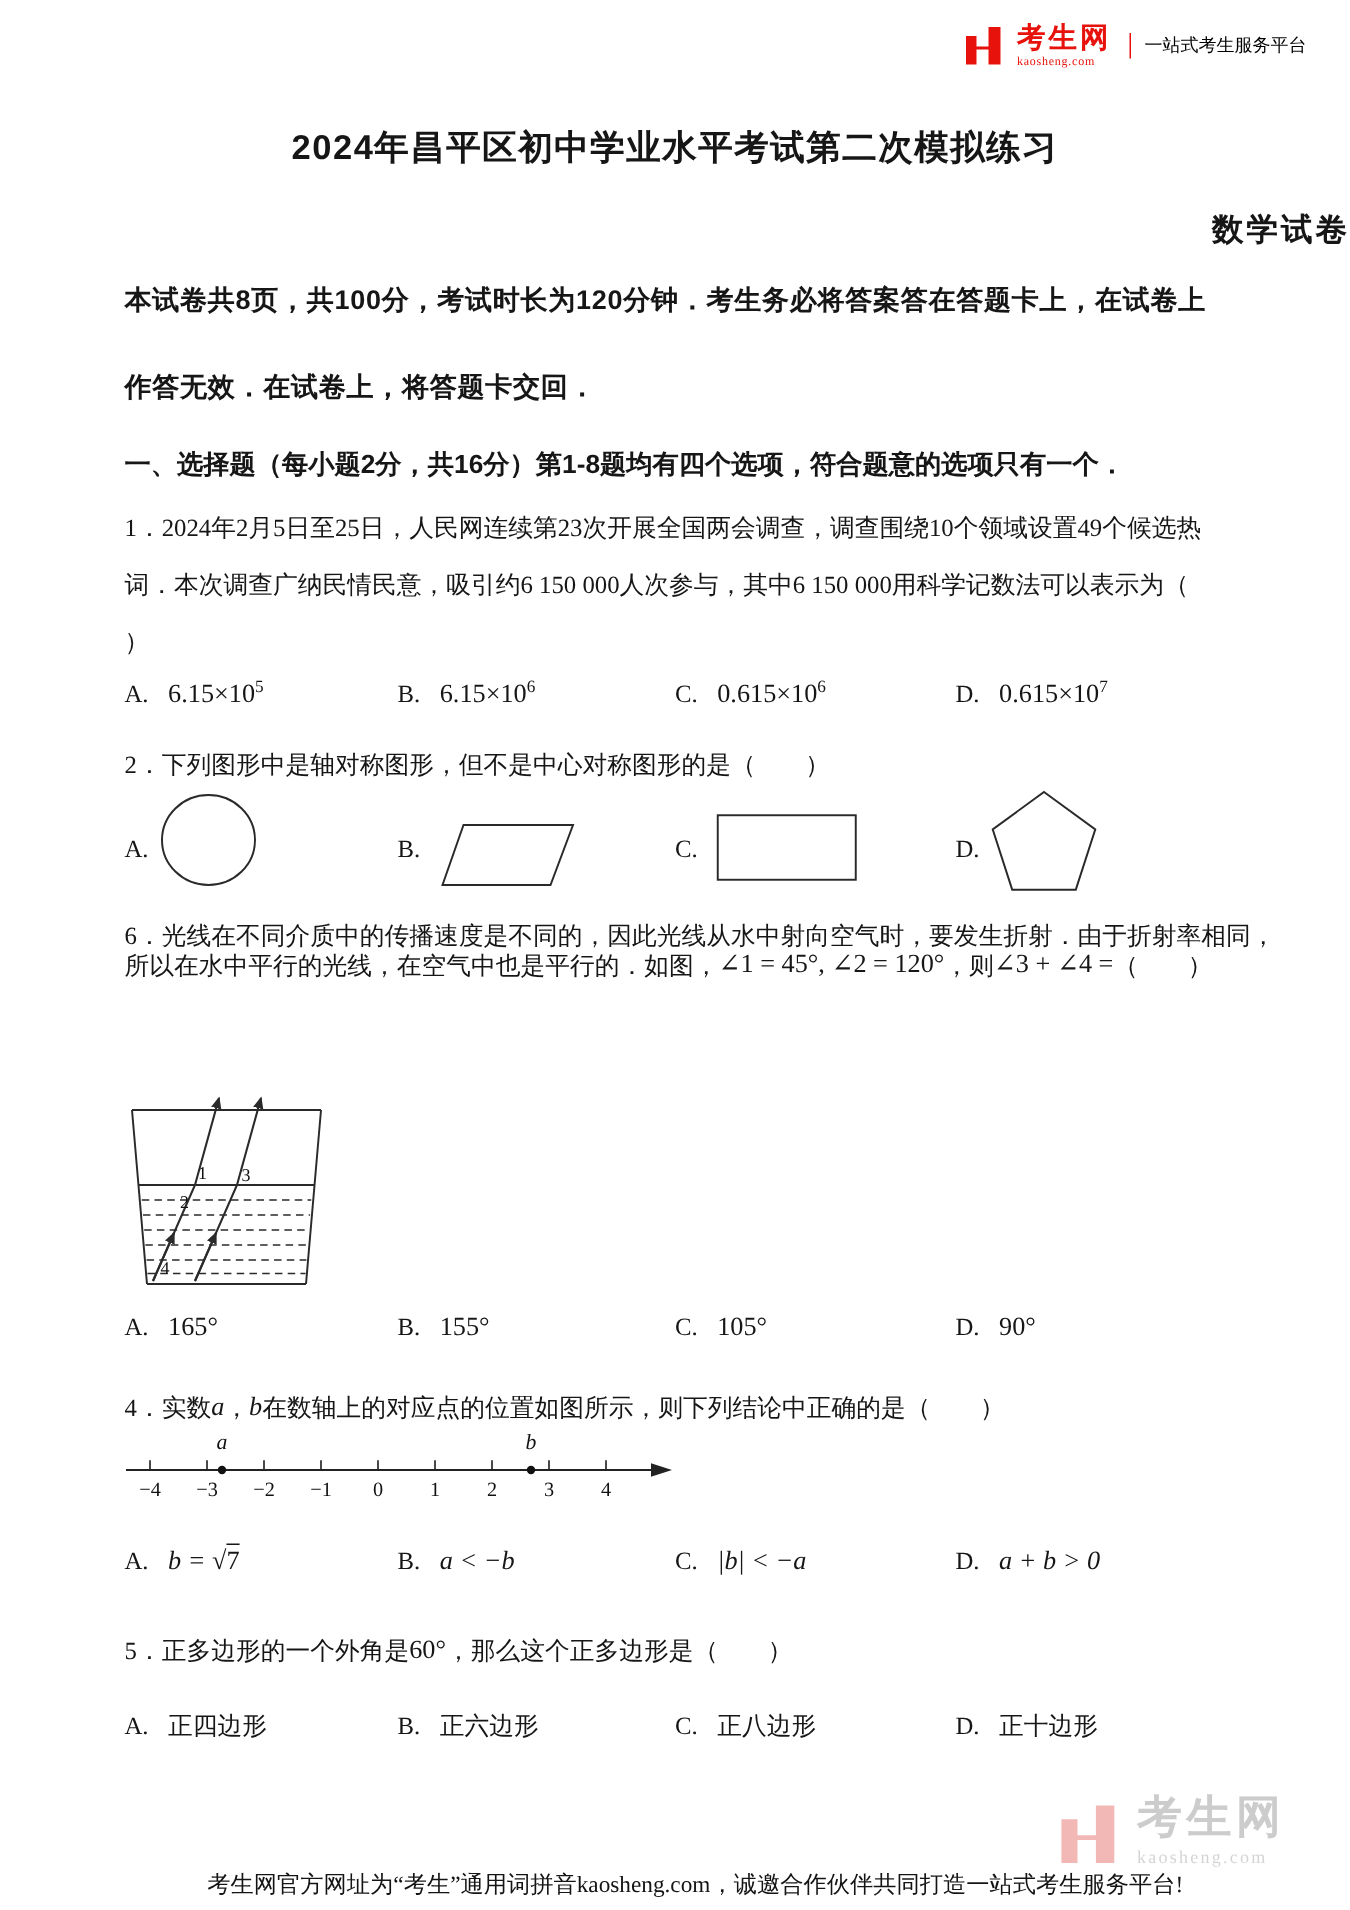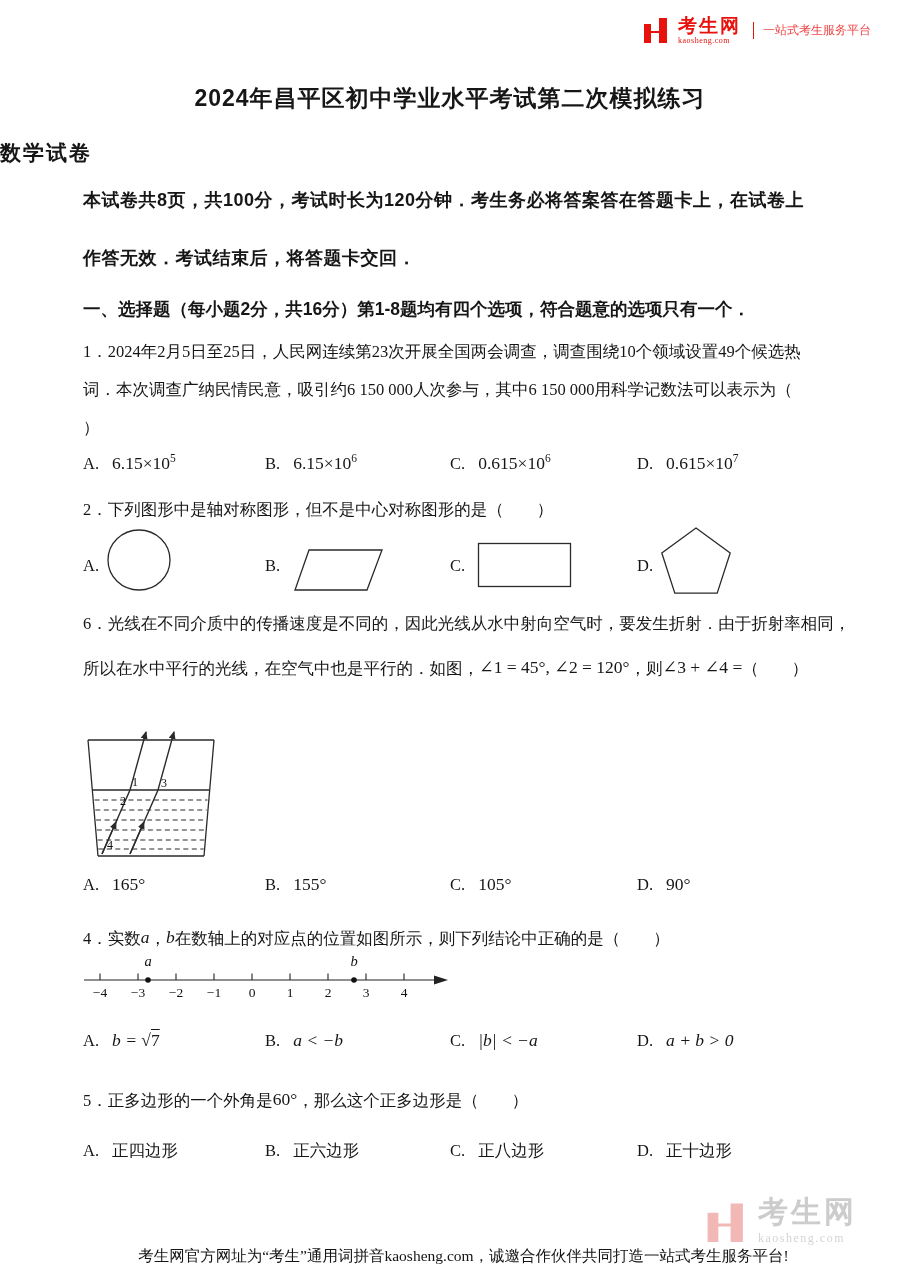--- a/index.html
+++ b/index.html
@@ -7,24 +7,24 @@
   .page { position:relative; width:900px; height:1273px; margin:0 auto; background:#fff;
           color:#161616; font-family:"Liberation Serif","DejaVu Serif",serif; overflow:hidden; }
   .abs { position:absolute; }
   .hei { font-family:"Liberation Sans","DejaVu Sans",sans-serif; }
 
   
   .brand { left:641px; top:15px; display:flex; align-items:center; gap:7px; }
   .brand-col { display:flex; flex-direction:column; line-height:1; }
   .brand-name { font-size:19px; font-weight:700; color:#e8120c; letter-spacing:2px; }
   .brand-domain { font-size:8px; color:#e8120c; letter-spacing:.5px; margin-top:2px; }
-  .brand-tag { font-size:12px; color:#ef4444; border-left:1px solid #e8120c; padding-left:9px; margin-left:5px; }
+  .brand-tag { font-size:12px; color:#000000; border-left:1px solid #e8120c; padding-left:9px; margin-left:5px; }
 
   .title { top:83px; left:0; width:100%; text-align:center; font-size:23px; font-weight:700; letter-spacing:1px; }
-  .subtitle { top:139px; left:0; width:100%; text-align:left; font-size:21px; font-weight:700; letter-spacing:2px; }
+  .subtitle { top:139px; left:0; width:100%; text-align:right; font-size:21px; font-weight:700; letter-spacing:2px; }
 
   .intro { left:83px; width:745px; font-size:18px; font-weight:700; letter-spacing:.5px; }
   .intro1 { top:188px; } .intro2 { top:246px; }
   .section-heading { left:83px; top:297px; width:780px; font-size:17.5px; font-weight:700; }
 
   .qtext { left:83px; width:770px; font-size:16.5px; line-height:1.45; }
   .mfrag { font-size:17.5px; position:relative; top:-1px; }
   .mvar { font-style:italic; }
 
   .optrow { left:0; top:0; width:764px; height:32px; }
@@ -56,21 +56,21 @@
       <div class="brand-name hei">考生网</div>
       <div class="brand-domain">kaosheng.com</div>
     </div>
     <div class="brand-tag hei">一站式考生服务平台</div>
   </div>
 
   <h1 class="abs title hei">2024年昌平区初中学业水平考试第二次模拟练习</h1>
   <h2 class="abs subtitle hei">数学试卷</h2>
 
   <p class="abs intro intro1 hei">本试卷共8页，共100分，考试时长为120分钟．考生务必将答案答在答题卡上，在试卷上</p>
-  <p class="abs intro intro2 hei">作答无效．考试结束后，将答题卡交回．</p>
+  <p class="abs intro intro2 hei">作答无效．在试卷上，将答题卡交回．</p>
 
   <p class="abs section-heading hei">一、选择题（每小题2分，共16分）第1-8题均有四个选项，符合题意的选项只有一个．</p>
 
   <p class="abs qtext" style="top:340px">1．2024年2月5日至25日，人民网连续第23次开展全国两会调查，调查围绕10个领域设置49个候选热</p>
   <p class="abs qtext" style="top:378px">词．本次调查广纳民情民意，吸引约6 150 000人次参与，其中6 150 000用科学记数法可以表示为（</p>
   <p class="abs qtext" style="top:416px">）</p>
 
   <div class="abs optrow" style="top:452px">
     <span class="opt c1"><span class="lab">A.</span><span class="formula"><span>6.15×10</span><sup>5</sup></span></span>
     <span class="opt c2"><span class="lab">B.</span><span class="formula"><span>6.15×10</span><sup>6</sup></span></span>
@@ -94,21 +94,21 @@
   <svg class="abs" style="left:477px; top:542px" width="95" height="46" viewBox="0 0 95 46">
     <rect x="1.5" y="1.5" width="92" height="43" fill="none" stroke="#2a2a2a" stroke-width="1.3"></rect>
   </svg>
 
   <span class="abs opt" style="left:637px; top:556px">D.</span>
   <svg class="abs" style="left:659px; top:526px" width="75" height="73" viewBox="0 0 75 73">
     <polygon points="37,2 71.2,26.9 58.2,67.1 15.8,67.1 2.8,26.9" fill="none" stroke="#2a2a2a" stroke-width="1.3"></polygon>
   </svg>
 
   <p class="abs qtext" style="top:612px">6．光线在不同介质中的传播速度是不同的，因此光线从水中射向空气时，要发生折射．由于折射率相同，</p>
-  <p class="abs qtext" style="top:656px">
+  <p class="abs qtext" style="top:631px">
     <span>所以在水中平行的光线，在空气中也是平行的．如图，</span><span class="mfrag">∠1 = 45°, ∠2 = 120°</span><span>，则</span><span class="mfrag">∠3 + ∠4 =</span><span>（　　）</span>
   </p>
 
   <svg class="abs" style="left:84px; top:724px" width="138" height="142" viewBox="0 0 138 142">
     <defs>
       <marker id="arw" markerWidth="10" markerHeight="9" refX="7" refY="3.5" orient="auto" markerUnits="userSpaceOnUse">
         <path d="M0,0 L8,3.5 L0,7 Z" fill="#2a2a2a"></path>
       </marker>
     </defs>
     <g stroke="#2a2a2a" stroke-width="1.3" fill="none">

